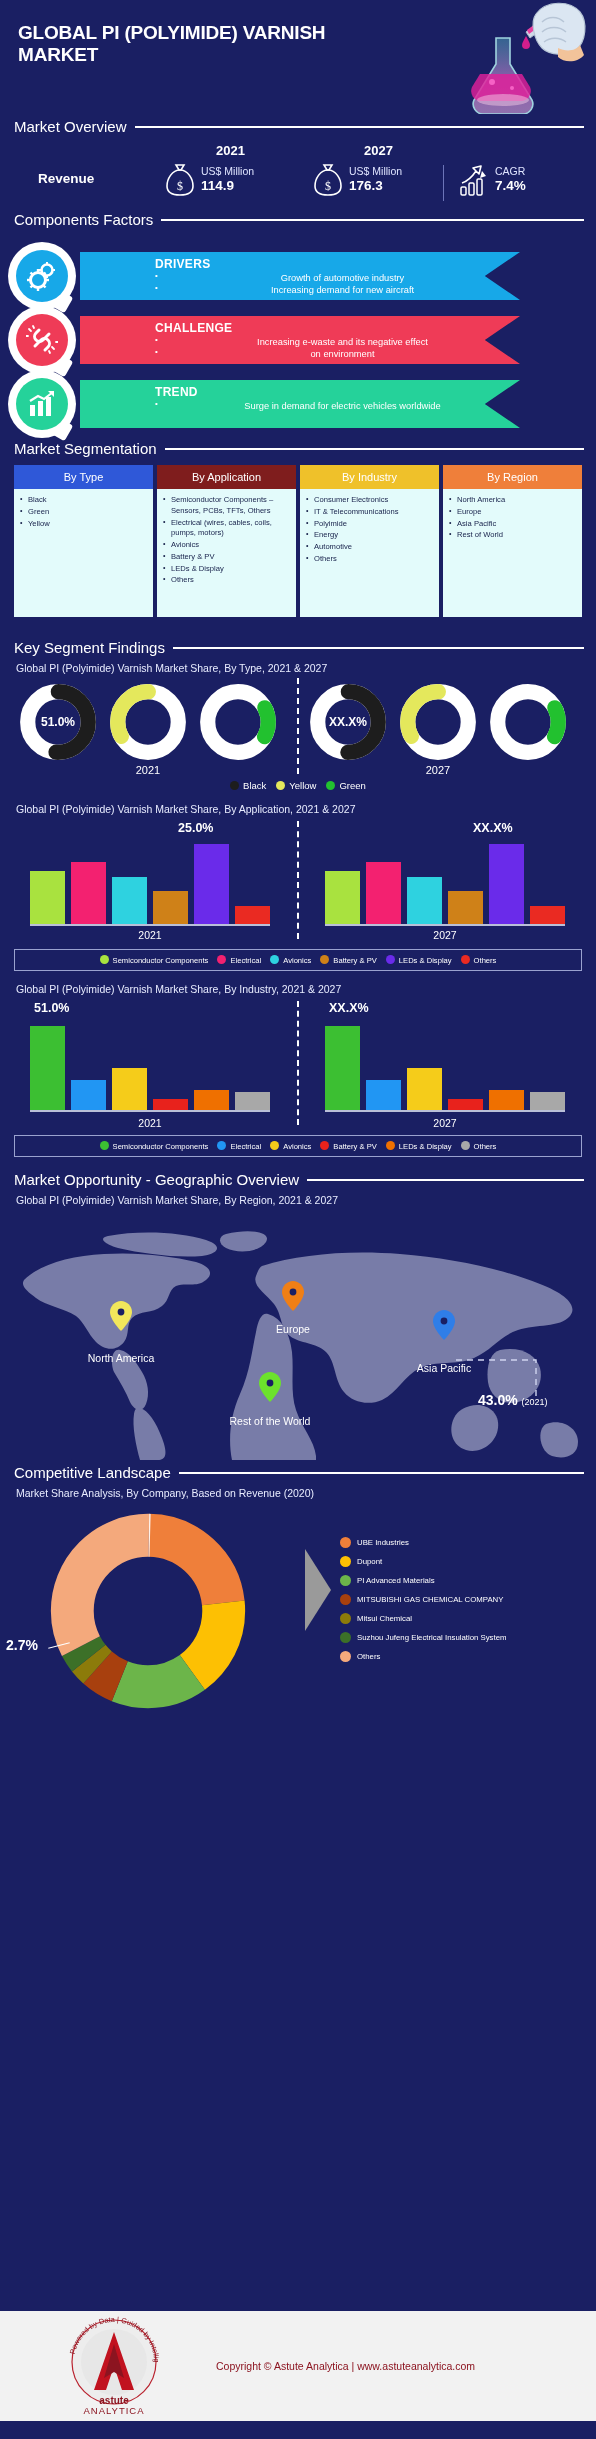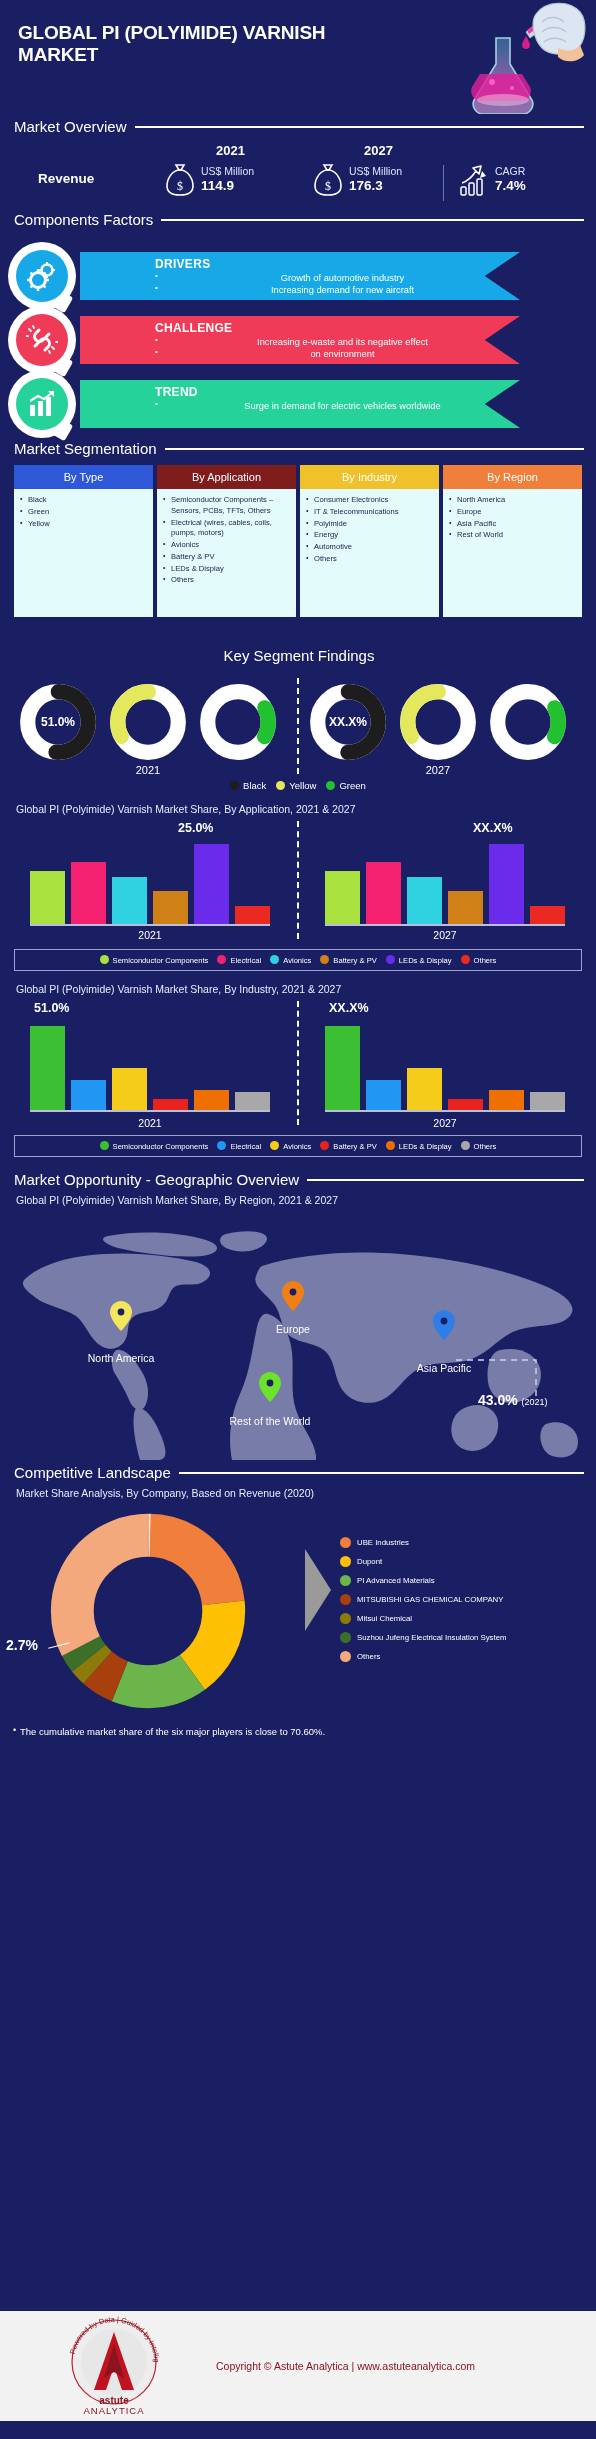--- a/index.html
+++ b/index.html
@@ -537,25 +537,26 @@
         <ul>
           <li>North America</li>
           <li>Europe</li>
           <li>Asia Pacific</li>
           <li>Rest of World</li>
         </ul>
       </div>
     </div>
   </div>
 
-  <div class="sec-head" style="margin-top:18px;flex-direction:column;">
+  <div class="sec-head" style="margin-top:10px;">
     <span>Key Segment Findings</span>
     <span class="line"></span>
   </div>
 
+  <div class="sub-head" style="margin-top:6px;">Global PI (Polyimide) Varnish Market Share, By Type, 2021 &amp; 2027</div>
 
   <div class="donut-row">
     <div class="donut" style="left:18px;">
       <svg viewBox="0 0 42 42" width="80" height="80">
         <circle cx="21" cy="21" r="15.9" fill="none" stroke="#ffffff" stroke-width="8"></circle>
         <circle cx="21" cy="21" r="15.9" fill="none" stroke="#1d1d1d" stroke-width="8" stroke-dasharray="51 49" stroke-dashoffset="25" stroke-linecap="round"></circle>
       </svg>
       <div class="center-lbl">51.0%</div>
     </div>
     <div class="donut" style="left:108px;">
@@ -824,21 +825,20 @@
           <span class="sw" style="background:#3c7028;"></span>
           <span>Suzhou Jufeng Electrical Insulation System</span>
         </div>
       <div class="row">
           <span class="sw" style="background:#f4a97c;"></span>
           <span>Others</span>
         </div>
     </div>
   </div>
 
-  <div class="note">The cumulative market share of the six major players is close to 70.60%.</div>
 
   <div class="footer">
     <div class="logo">
       <svg viewBox="0 0 108 100" width="108" height="100">
         <circle cx="54" cy="46" r="42" fill="#ededed" stroke="#b9232f" stroke-width="1.2"></circle>
         <circle cx="54" cy="46" r="33" fill="#e3e3e3" opacity="0.6"></circle>
         <path d="M54 16 L34 74 L46 74 L54 50 L62 74 L74 74 Z" fill="#c1121f"></path>
         <path d="M54 28 L44 62 L54 56 L64 62 Z" fill="#8c1420"></path>
         <text x="54" y="88" font-size="10" fill="#8c1420" text-anchor="middle" font-family="Liberation Sans, sans-serif" font-weight="bold">astute</text>
         <text x="54" y="98" font-size="9.5" fill="#8c1420" text-anchor="middle" font-family="Liberation Sans, sans-serif" letter-spacing="1">ANALYTICA</text>

